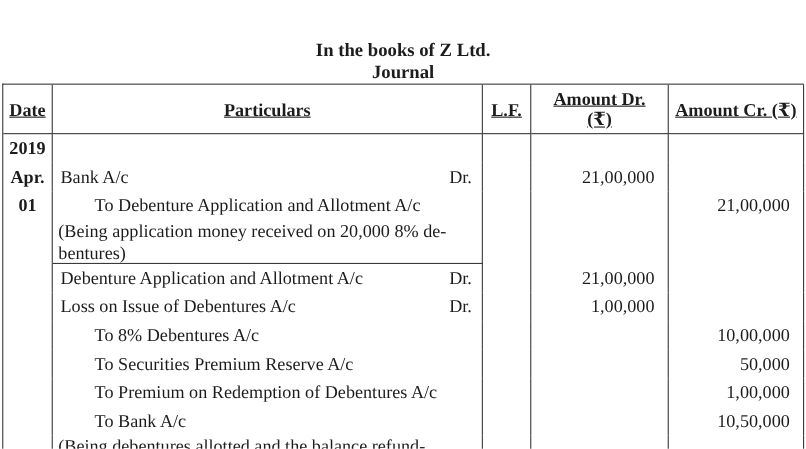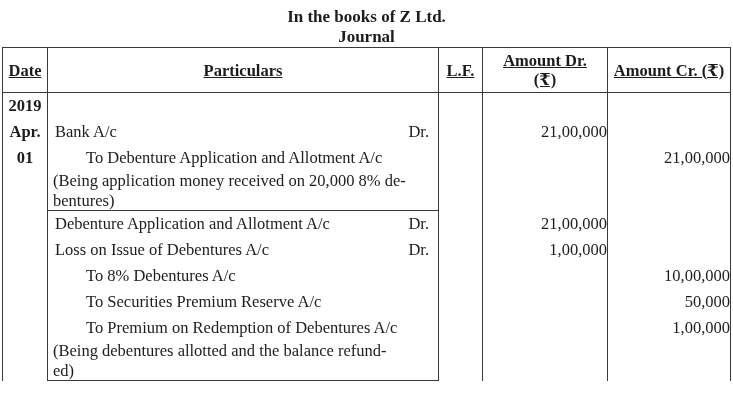--- a/index.html
+++ b/index.html
@@ -3,21 +3,21 @@
 <meta charset="utf-8">
 <style>
   * { margin:0; padding:0; box-sizing:border-box; }
   html,body { background:#ffffff; }
   body {
     width:733px; height:408px;
     font-family:"Liberation Serif","DejaVu Serif",serif;
     color:#1c1c1c;
     overflow:hidden;
   }
-  .titles { text-align:center; padding-top:7px; }
+  .titles { text-align:center; padding-top:7px;margin-top:29px; }
   .title-line { font-size:17px; font-weight:bold; line-height:20px; }
 
   .journal { margin-left:2px; width:729px; border-top:1px solid #3a3a3a; border-left:1px solid #3a3a3a; }
   .row { display:flex; }
   .cell { border-right:1px solid #3a3a3a; overflow:hidden; }
   .c-date { width:45px; }
   .c-part { width:391px; }
   .c-lf   { width:44px; }
   .c-dr   { width:125px; }
   .c-cr   { width:123px; }
@@ -28,21 +28,21 @@
     display:flex; flex-direction:column; justify-content:center; align-items:center;
     font-weight:bold; font-size:16.5px; line-height:19px; text-align:center;text-decoration:underline;
   }
 
   
   .h26 { height:26px; }
   .h26 .cell { display:flex; align-items:center; font-size:16.5px; }
   .c-date.bd { justify-content:center; font-weight:bold; }
   .part-inner { display:flex; justify-content:space-between; width:100%; padding:0 9px 0 7px; }
   .ind .acct { padding-left:31px; }
-  .amt { justify-content:flex-end; }
+  .amt { justify-content:flex-end; padding-right:12px; }
 
   .h-narr { }
   .h-narr .cell { height:40px; }
   .narr-cell { padding:0 6px 16px 5px; font-size:16.5px; line-height:20px; }
   .sep { border-bottom:1px solid #3a3a3a; }
 </style>
 </head>
 <body>
 
 <div class="titles">
@@ -162,20 +162,31 @@
     <div class="cell c-part ind">
       <div class="part-inner">
         <span class="acct">To Premium on Redemption of Debentures A/c</span>
       </div>
     </div>
     <div class="cell c-lf"></div>
     <div class="cell c-dr amt"></div>
     <div class="cell c-cr amt">1,00,000</div>
   </div>
 
+  <div class="row h26">
+    <div class="cell c-date bd"></div>
+    <div class="cell c-part ind">
+      <div class="part-inner">
+        <span class="acct">To Bank A/c</span>
+      </div>
+    </div>
+    <div class="cell c-lf"></div>
+    <div class="cell c-dr amt"></div>
+    <div class="cell c-cr amt">10,50,000</div>
+  </div>
 
   <div class="row h-narr">
     <div class="cell c-date"></div>
     <div class="cell c-part narr-cell sep">
       <div>(Being debentures allotted and the balance refund-</div>
       <div>ed)</div>
     </div>
     <div class="cell c-lf"></div>
     <div class="cell c-dr"></div>
     <div class="cell c-cr"></div>

